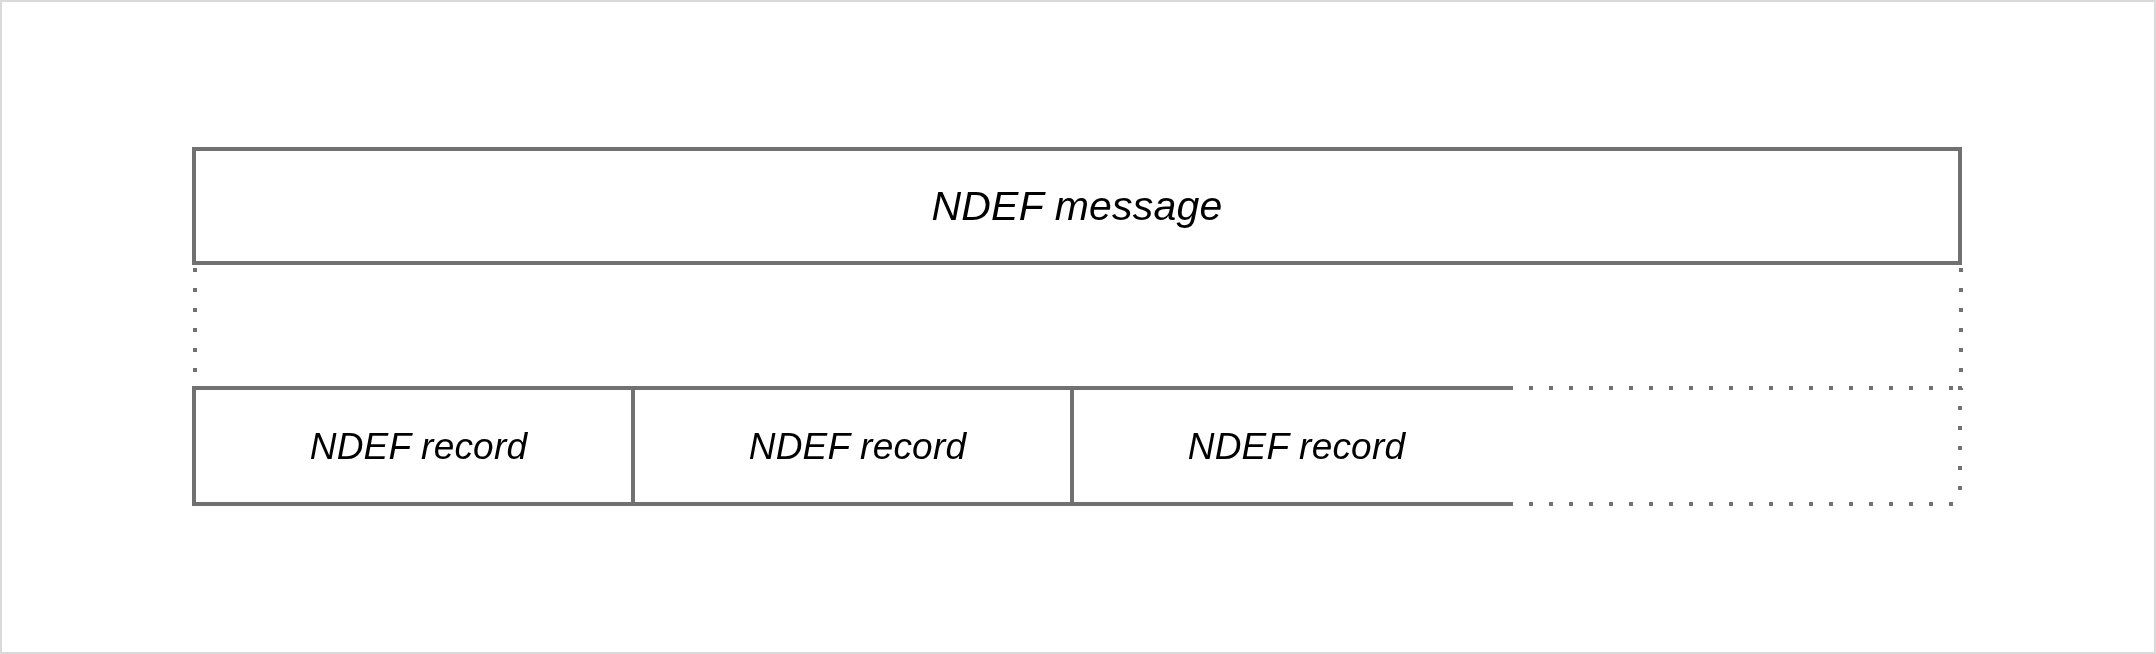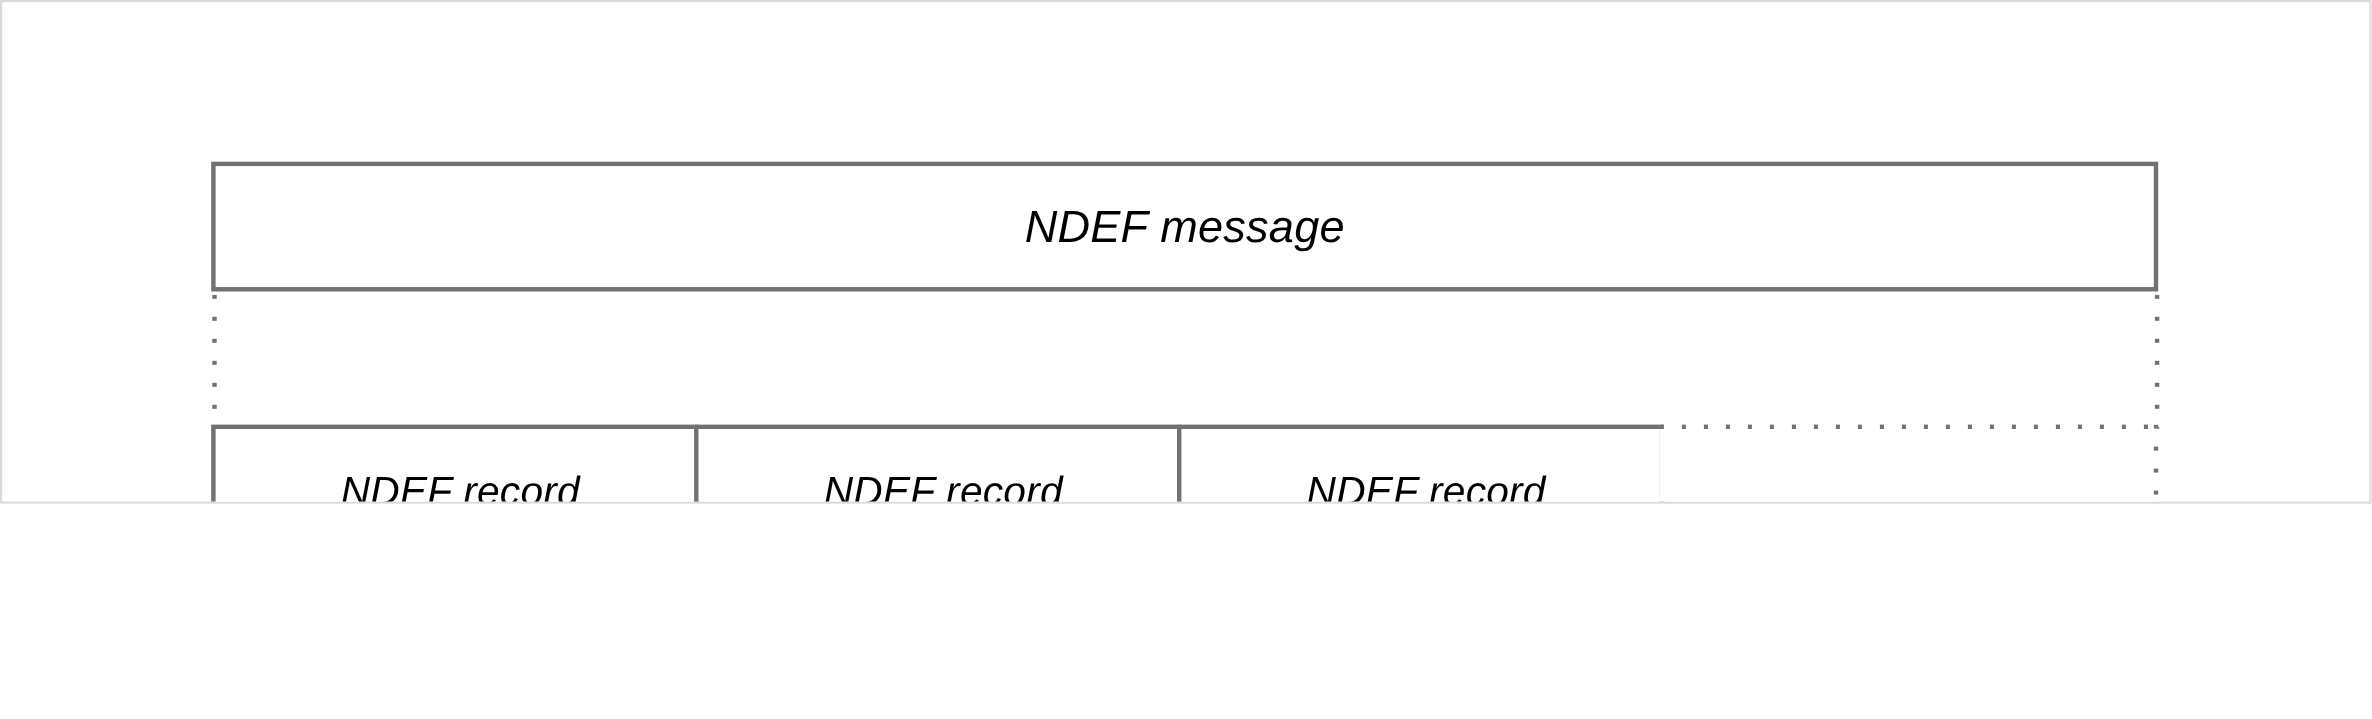--- a/index.html
+++ b/index.html
@@ -8,21 +8,21 @@
     padding: 0;
     background: #ffffff;
   }
   body {
     font-family: "Liberation Sans", "DejaVu Sans", sans-serif;
   }
 
   #figure {
     position: relative;
     width: 2156px;
-    height: 458px;
+    height: 654px;
     background: #ffffff;
     box-sizing: border-box;
     border: 2px solid #d9d9d9;
     overflow: hidden;
   }
 
   
   .msg-box {
     position: absolute;
     left: 190px;

